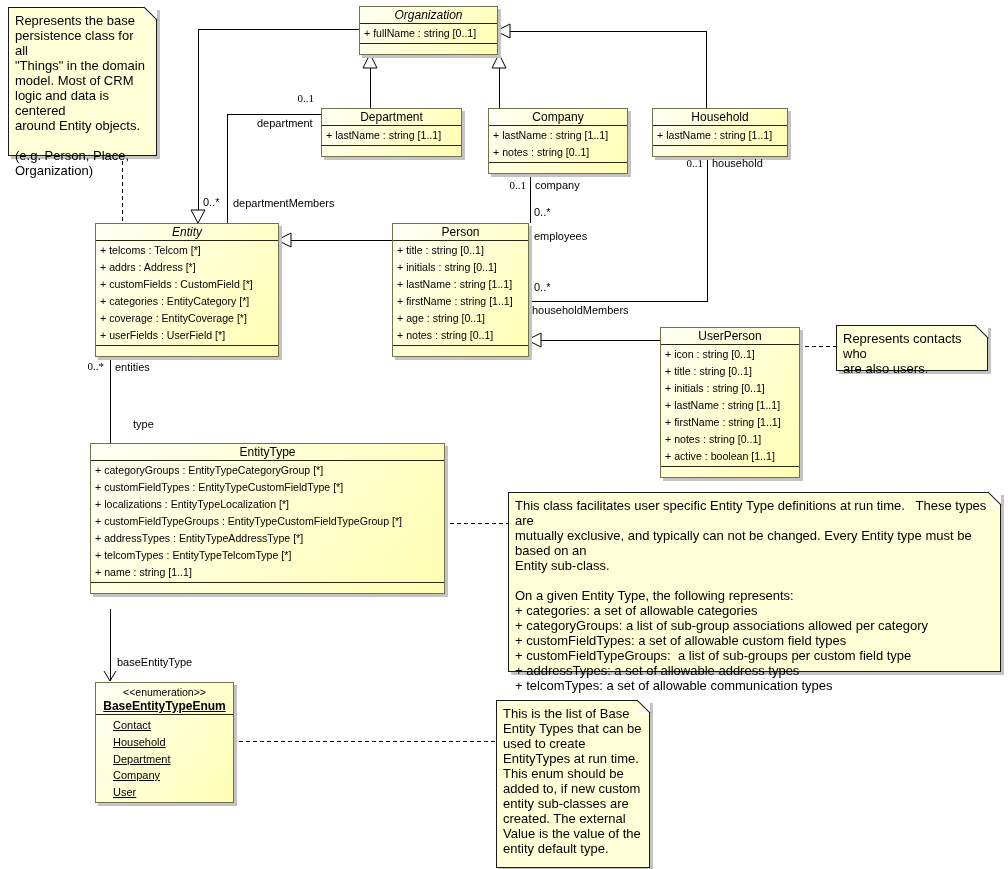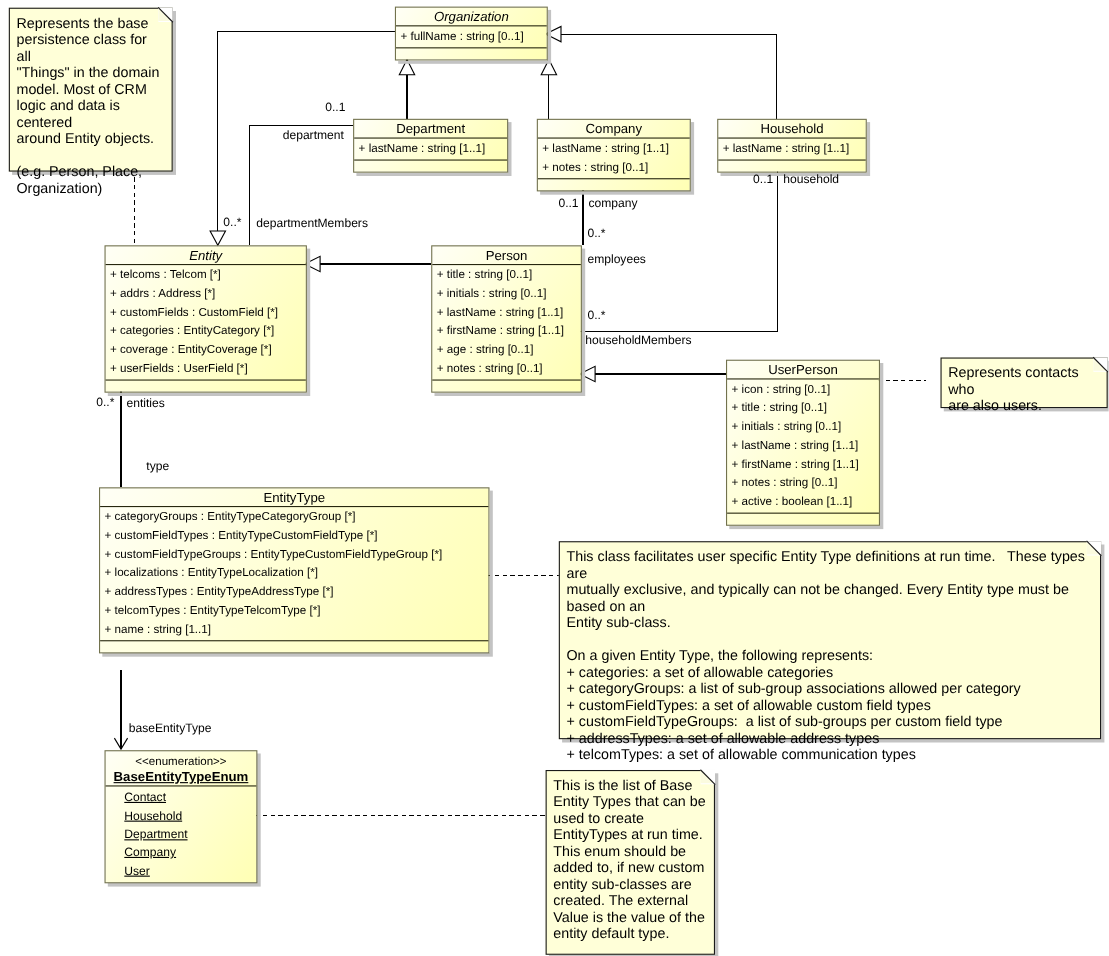--- a/index.html
+++ b/index.html
@@ -49,21 +49,21 @@
     content:""; position:absolute; left:-3px; top:6px; width:19px; height:1px;
     background:#1a1a1a; transform:rotate(45deg);
   }
   .note .ntext {
     position:absolute; inset:0; padding:5px 6px;
     font-size:13px; line-height:15px; white-space:pre-wrap;
   }
 
   
   .lbl { position:absolute; font-size:11px; line-height:13px; white-space:nowrap; }
-  .lbl.r { text-align:right; }
+  .lbl.r { text-align:right;font-family:Liberation Serif, serif; }
 </style>
 </head>
 <body>
 
 <div id="canvas">
 
   <svg id="wires" viewBox="0 0 1008 869" xmlns="http://www.w3.org/2000/svg">
     <g stroke="#000000" stroke-width="1" fill="none" shape-rendering="crispEdges">
 
       <path d="M359,29 H198 V210"></path>
@@ -184,33 +184,33 @@
       <div class="attr">+ title : string [0..1]</div>
       <div class="attr">+ initials : string [0..1]</div>
       <div class="attr">+ lastName : string [1..1]</div>
       <div class="attr">+ firstName : string [1..1]</div>
       <div class="attr">+ notes : string [0..1]</div>
       <div class="attr">+ active : boolean [1..1]</div>
     </div>
     <div class="ops"></div>
   </div>
 
-  <div class="note" style="left:855px; top:325px; width:150px; height:44px;">
+  <div class="note" style="left:836px; top:325px; width:150px; height:44px;">
     <div class="ntext">Represents contacts who
 are also users.</div>
     <div class="fold"></div>
   </div>
 
   <div class="box" style="left:90px; top:443px; width:353px;">
     <div class="title">EntityType</div>
     <div class="attrs">
       <div class="attr">+ categoryGroups : EntityTypeCategoryGroup [*]</div>
       <div class="attr">+ customFieldTypes : EntityTypeCustomFieldType [*]</div>
+      <div class="attr">+ localizations : EntityTypeLocalization [*]</div>
       <div class="attr">+ customFieldTypeGroups : EntityTypeCustomFieldTypeGroup [*]</div>
-      <div class="attr">+ localizations : EntityTypeLocalization [*]</div>
       <div class="attr">+ addressTypes : EntityTypeAddressType [*]</div>
       <div class="attr">+ telcomTypes : EntityTypeTelcomType [*]</div>
       <div class="attr">+ name : string [1..1]</div>
     </div>
     <div class="ops"></div>
   </div>
 
   <div class="note" style="left:508px; top:492px; width:491px; height:178px;">
     <div class="ntext">This class facilitates user specific Entity Type definitions at run time.   These types are
 mutually exclusive, and typically can not be changed. Every Entity type must be based on an

